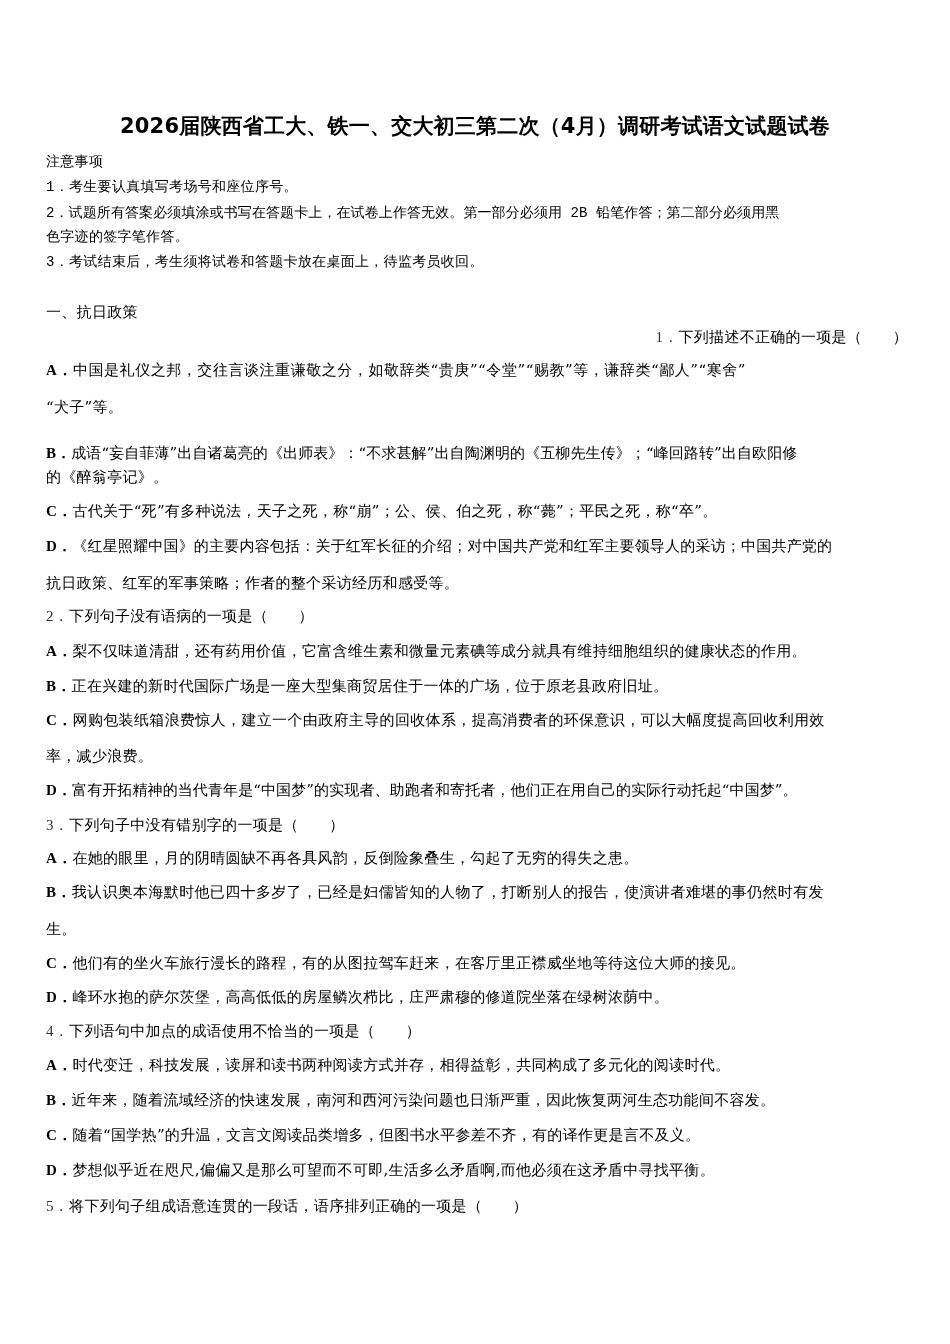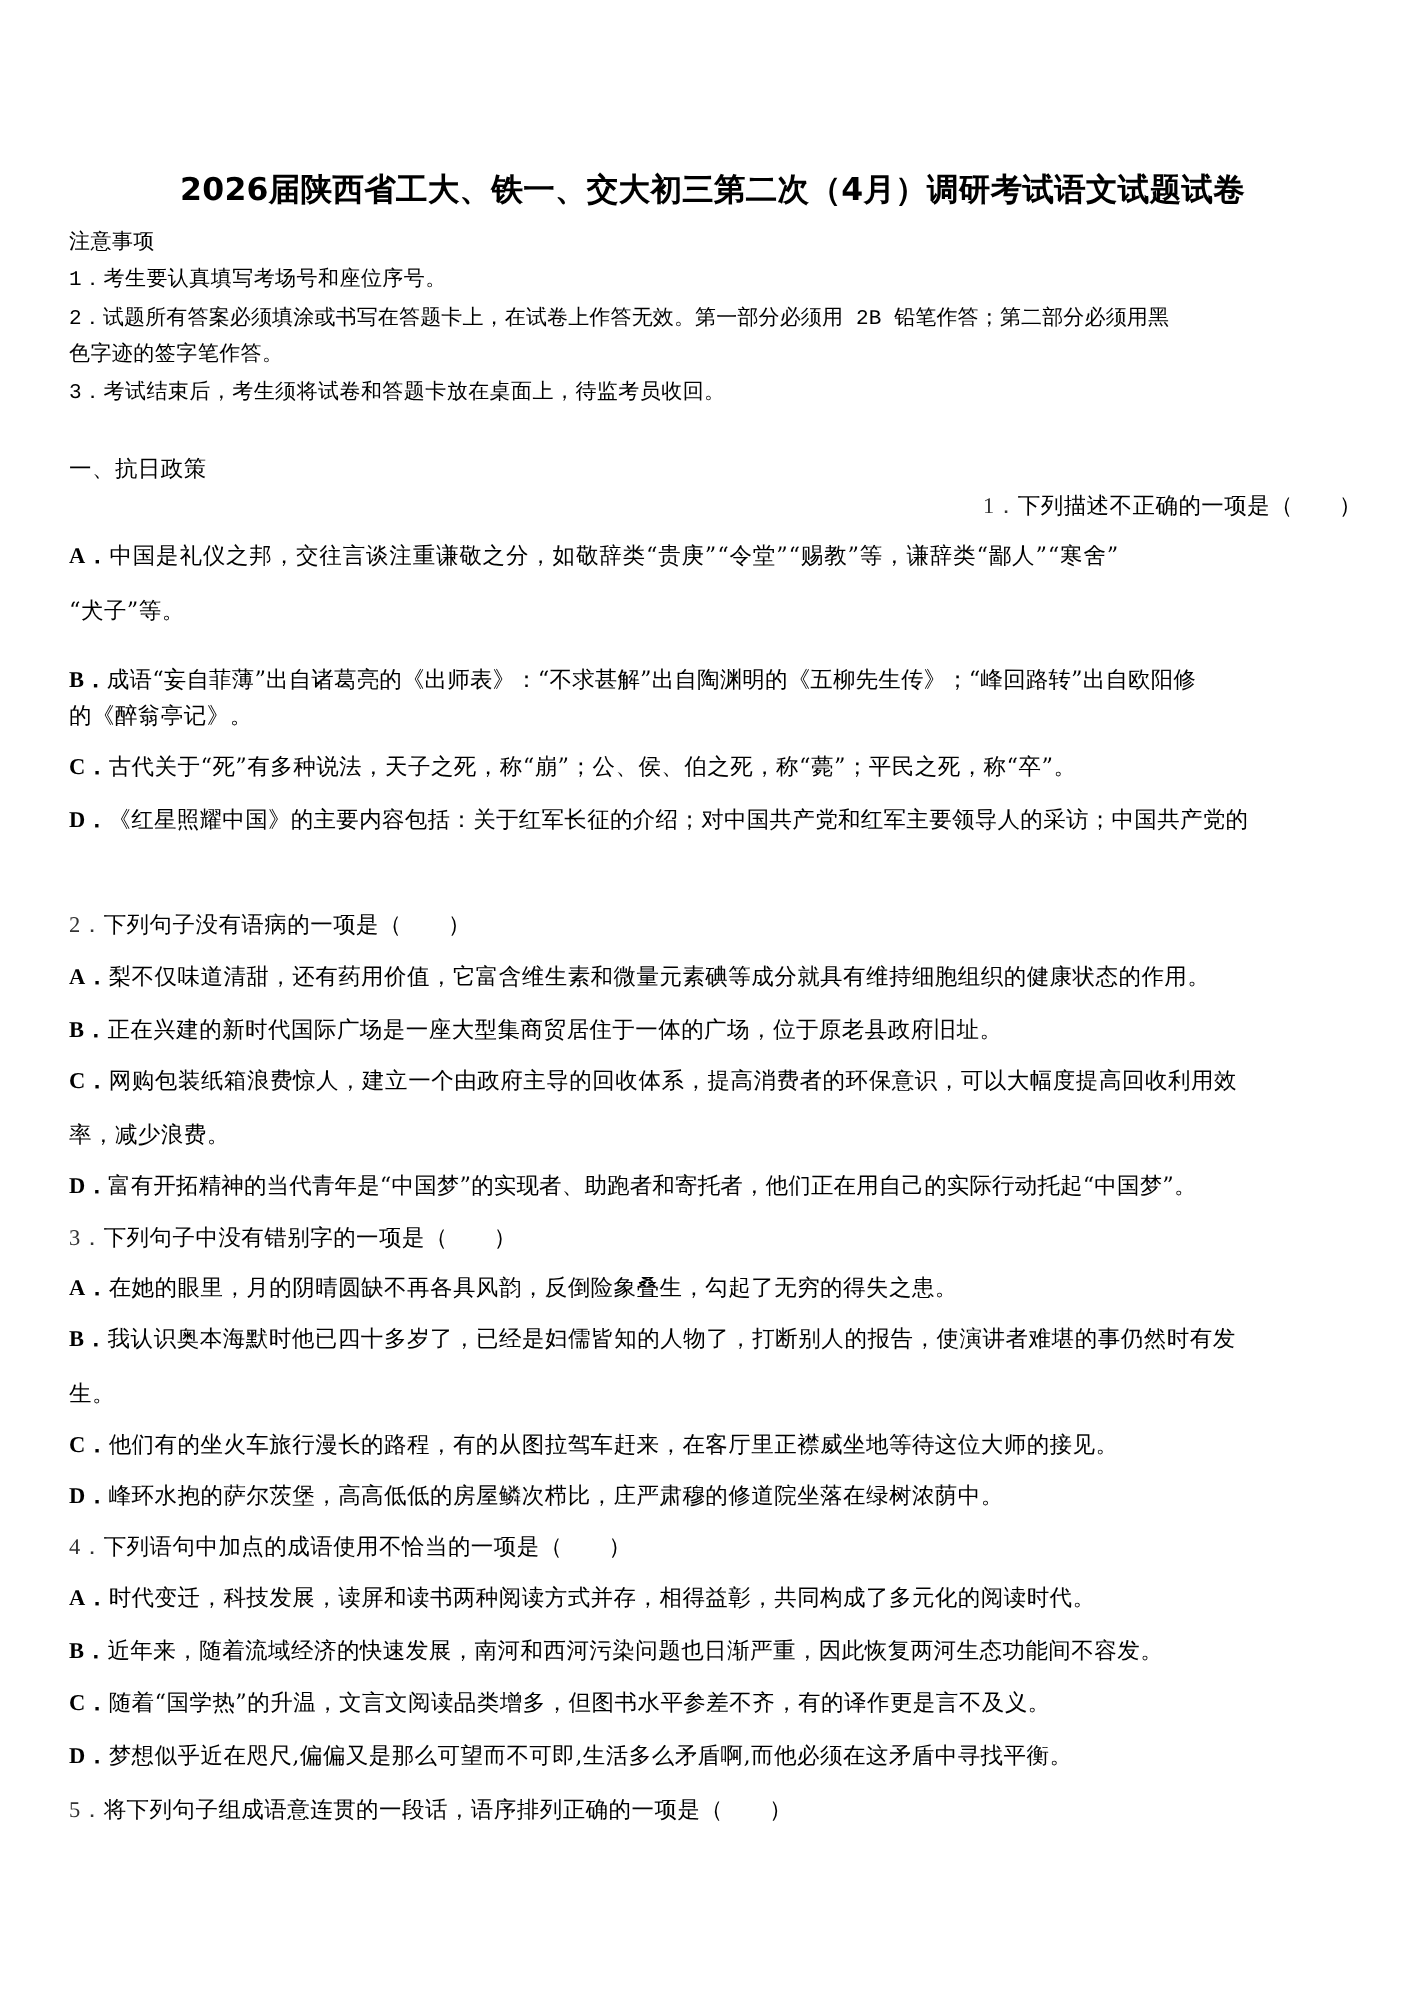--- a/index.html
+++ b/index.html
@@ -81,20 +81,21 @@
   <div class="line wrap-first" style="top:431px; letter-spacing:0.1px;margin-top:12px;">
     <span class="opt-label">B．</span><span>成语“妄自菲薄”出自诸葛亮的《出师表》：“不求甚解”出自陶渊明的《五柳先生传》；“峰回路转”出自欧阳修</span>
   </div>
   <div class="line" style="top:467px;">的《醉翁亭记》。</div>
   <div class="line" style="top:501px;">
     <span class="opt-label">C．</span><span>古代关于“死”有多种说法，天子之死，称“崩”；公、侯、伯之死，称“薨”；平民之死，称“卒”。</span>
   </div>
   <div class="line wrap-first" style="top:536px; letter-spacing:0.2px;">
     <span class="opt-label">D．</span><span>《红星照耀中国》的主要内容包括：关于红军长征的介绍；对中国共产党和红军主要领导人的采访；中国共产党的</span>
   </div>
+  <div class="line" style="top:573px;">抗日政策、红军的军事策略；作者的整个采访经历和感受等。</div>
 
   <div class="line" style="top:606px;">
     <span class="num">2．</span><span>下列句子没有语病的一项是（　　）</span>
   </div>
   <div class="line" style="top:641px;">
     <span class="opt-label">A．</span><span>梨不仅味道清甜，还有药用价值，它富含维生素和微量元素碘等成分就具有维持细胞组织的健康状态的作用。</span>
   </div>
   <div class="line" style="top:676px;">
     <span class="opt-label">B．</span><span>正在兴建的新时代国际广场是一座大型集商贸居住于一体的广场，位于原老县政府旧址。</span>
   </div>

